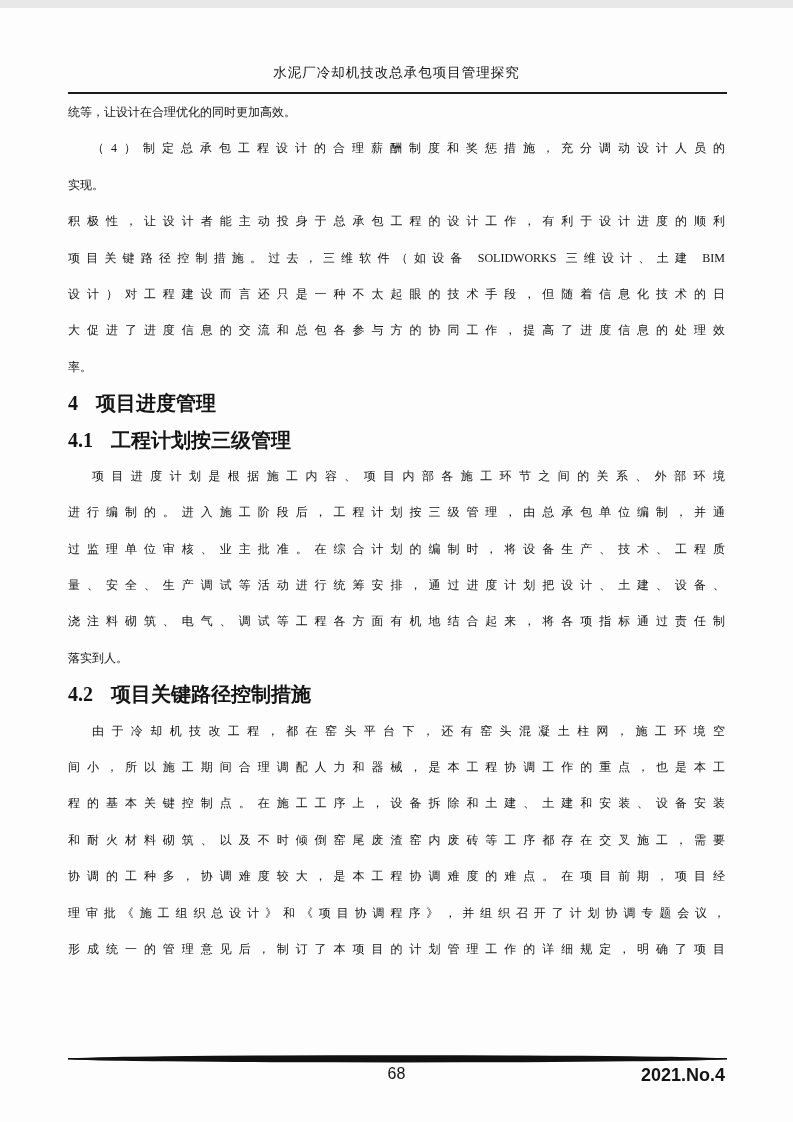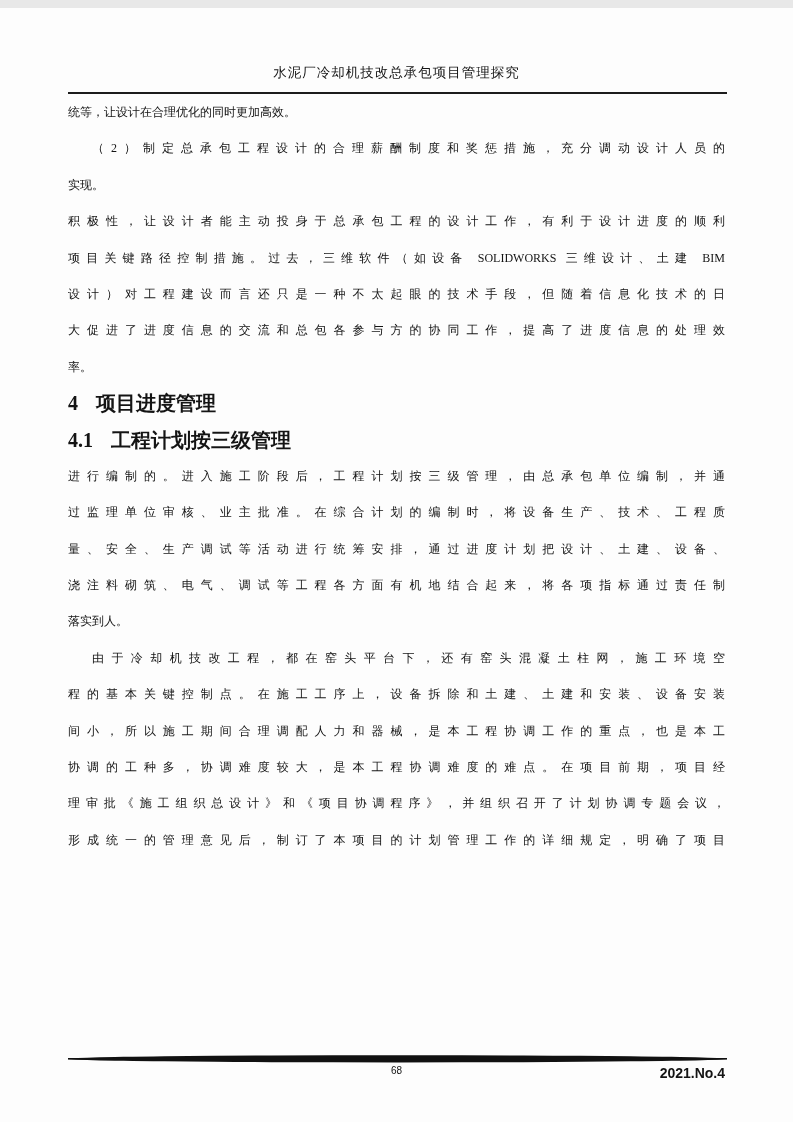--- a/index.html
+++ b/index.html
@@ -42,63 +42,69 @@
     height:36.4px;line-height:36.4px;
     font-weight:bold;font-size:20px;
     display:flex;align-items:center;
   }
   .heading .hnum{margin-right:18px;}
   
   .foot-bar{position:absolute;top:1046px;left:68px;width:659px;height:10px;}
   .foot-bar svg{display:block;}
   .foot-pageno{
     position:absolute;top:1057px;left:68px;width:657px;
-    text-align:center;font-size:10px;
+    text-align:center;font-size:16px;
     font-family:"Liberation Sans","DejaVu Sans",sans-serif;
   }
   .foot-issue{
     position:absolute;top:1057px;right:68px;
-    font-size:14px;font-weight:bold;
+    font-size:18px;font-weight:bold;
     font-family:"Liberation Sans","DejaVu Sans",sans-serif;
   }
 </style>
 </head>
 <body>
 
 <div class="page">
 
   <div class="running-head">水泥厂冷却机技改总承包项目管理探究</div>
 
   <div class="head-rule"></div>
 
   <div class="doc-body">
       <div class="line">统等，让设计在合理优化的同时更加高效。</div>
-      <div class="line stretch indent">（2）制定总承包工程设计的合理薪酬制度和奖惩措施，充分调动设计人员的</div>
+      <div class="line stretch indent">（4）制定总承包工程设计的合理薪酬制度和奖惩措施，充分调动设计人员的</div>
       <div class="line">实现。</div>
       <div class="line stretch">积极性，让设计者能主动投身于总承包工程的设计工作，有利于设计进度的顺利</div>
       <div class="line stretch">项目关键路径控制措施。过去，三维软件（如设备 SOLIDWORKS 三维设计、土建 BIM</div>
       <div class="line stretch">设计）对工程建设而言还只是一种不太起眼的技术手段，但随着信息化技术的日</div>
       <div class="line stretch">大促进了进度信息的交流和总包各参与方的协同工作，提高了进度信息的处理效</div>
       <div class="line">率。</div>
       <div class="heading level1">
         <span class="hnum">4</span>
         <span class="htext">项目进度管理</span>
       </div>
       <div class="heading level2">
         <span class="hnum">4.1</span>
         <span class="htext">工程计划按三级管理</span>
       </div>
+      <div class="line stretch indent">项目进度计划是根据施工内容、项目内部各施工环节之间的关系、外部环境</div>
       <div class="line stretch">进行编制的。进入施工阶段后，工程计划按三级管理，由总承包单位编制，并通</div>
       <div class="line stretch">过监理单位审核、业主批准。在综合计划的编制时，将设备生产、技术、工程质</div>
       <div class="line stretch">量、安全、生产调试等活动进行统筹安排，通过进度计划把设计、土建、设备、</div>
       <div class="line stretch">浇注料砌筑、电气、调试等工程各方面有机地结合起来，将各项指标通过责任制</div>
       <div class="line">落实到人。</div>
+      <div class="heading level2">
+        <span class="hnum">4.2</span>
+        <span class="htext">项目关键路径控制措施</span>
+      </div>
       <div class="line stretch indent">由于冷却机技改工程，都在窑头平台下，还有窑头混凝土柱网，施工环境空</div>
+      <div class="line stretch">间小，所以施工期间合理调配人力和器械，是本工程协调工作的重点，也是本工</div>
       <div class="line stretch">程的基本关键控制点。在施工工序上，设备拆除和土建、土建和安装、设备安装</div>
-      <div class="line stretch">间小，所以施工期间合理调配人力和器械，是本工程协调工作的重点，也是本工</div>
+      <div class="line stretch">和耐火材料砌筑、以及不时倾倒窑尾废渣窑内废砖等工序都存在交叉施工，需要</div>
       <div class="line stretch">协调的工种多，协调难度较大，是本工程协调难度的难点。在项目前期，项目经</div>
       <div class="line stretch">理审批《施工组织总设计》和《项目协调程序》，并组织召开了计划协调专题会议，</div>
       <div class="line stretch">形成统一的管理意见后，制订了本项目的计划管理工作的详细规定，明确了项目</div>
     </div>
 
   <div class="foot-bar">
     <svg width="659" height="10" viewBox="0 0 659 10" xmlns="http://www.w3.org/2000/svg">
       <rect x="0" y="4" width="659" height="1.6" fill="#111"></rect>
       <ellipse cx="329.5" cy="4.8" rx="329.5" ry="3.6" fill="#111"></ellipse>
     </svg>

